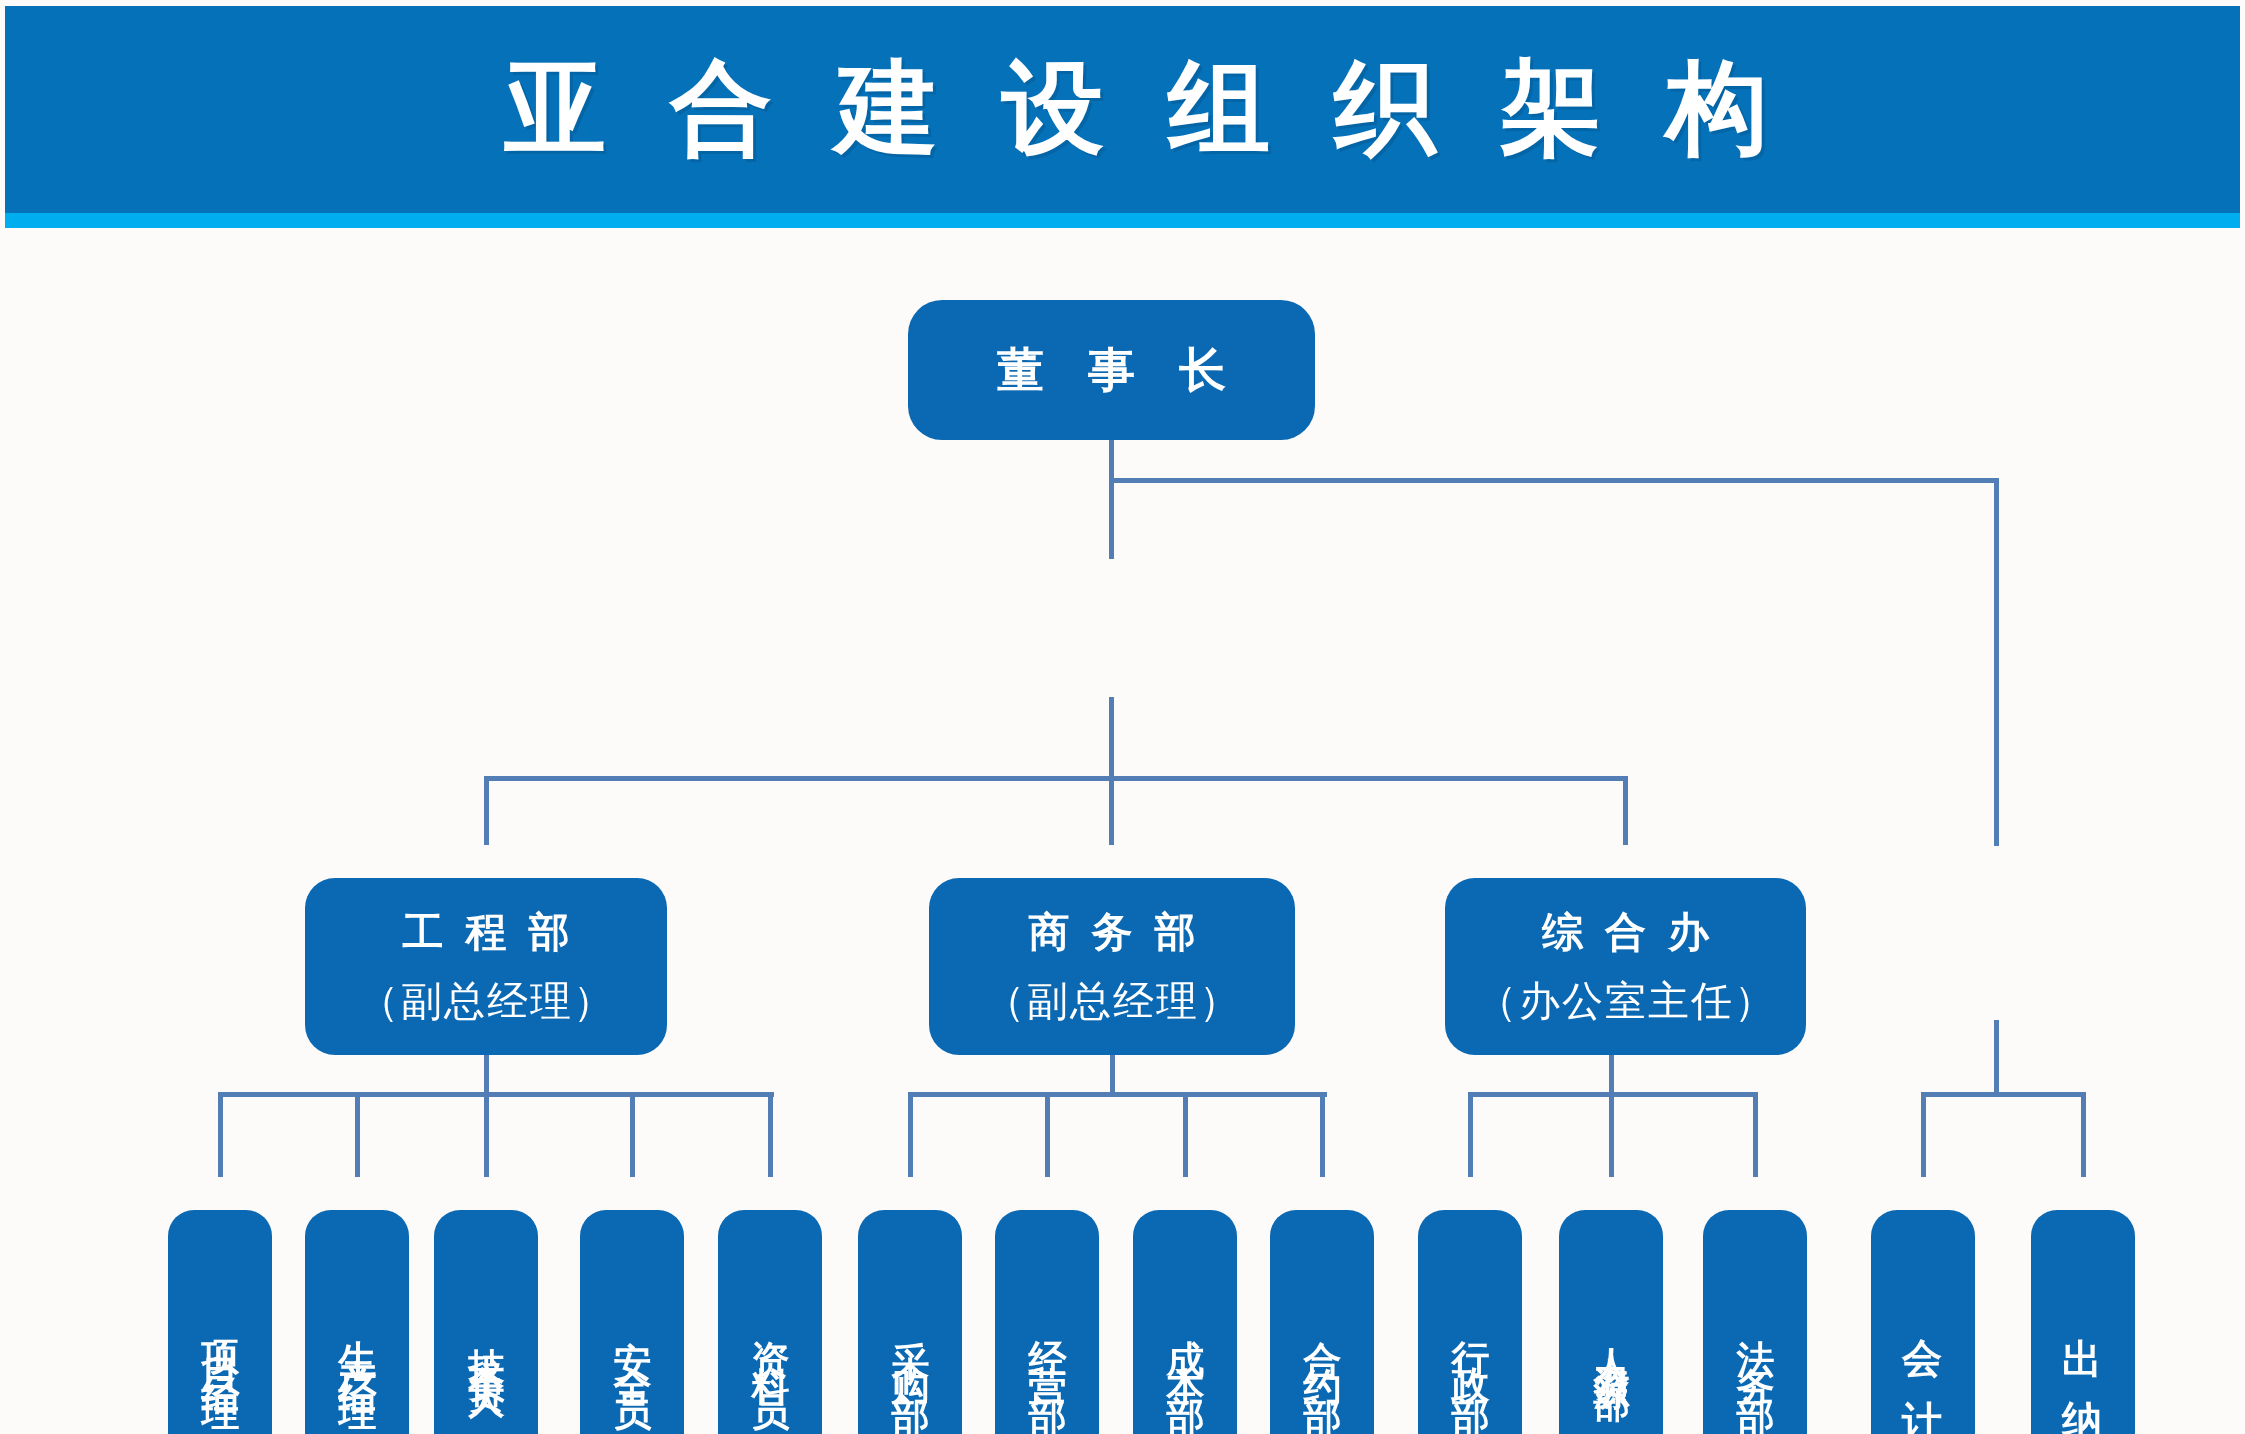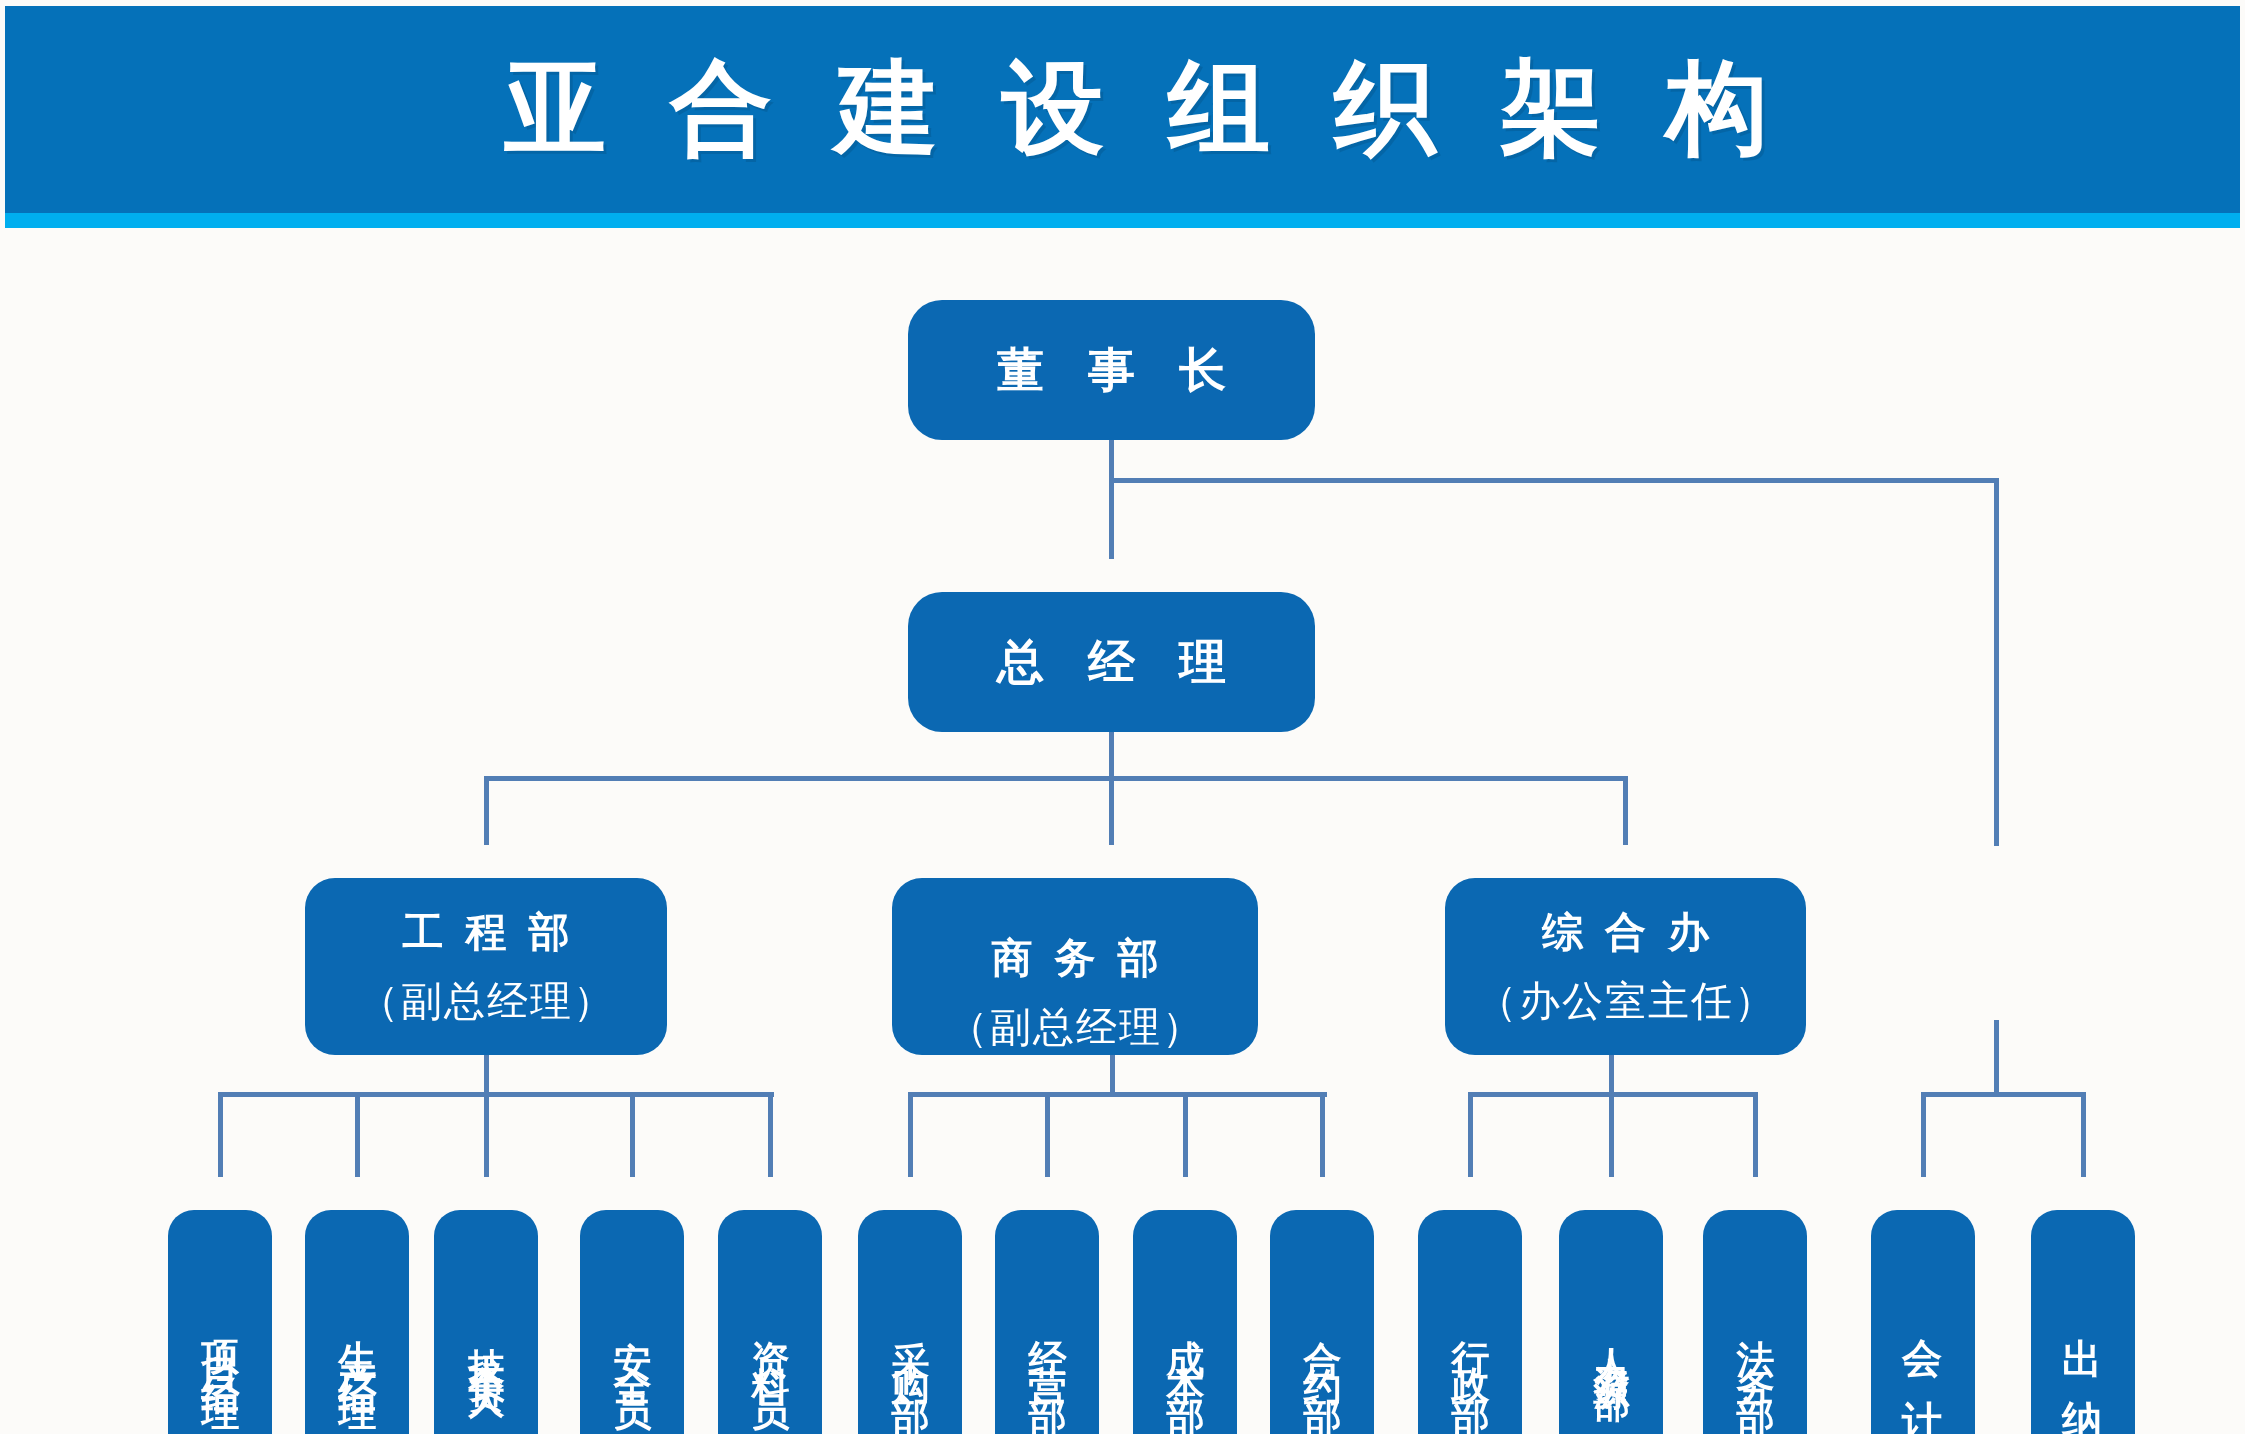--- a/index.html
+++ b/index.html
@@ -111,30 +111,27 @@
 
   <div class="ln v" style="left:1994px;top:1020px;height:77px;"></div>
   <div class="ln h" style="left:1921px;top:1092px;width:165px;"></div>
   <div class="ln v" style="left:1921px;top:1092px;height:85px;"></div>
   <div class="ln v" style="left:2081px;top:1092px;height:85px;"></div>
 
   <div class="node lvl1" style="left:908px;top:265px;width:407px;height:140px;">
     <span class="label">董事长</span>
   </div>
 
-  <div class="node lvl1" style="left:908px;top:557px;width:407px;height:140px;">
-    <span class="label">总经理</span>
-  </div>
 
   <div class="node dept" style="left:305px;top:843px;width:362px;height:177px;">
     <span class="dept-title">工程部</span>
     <span class="dept-sub">（副总经理）</span>
   </div>
 
-  <div class="node dept" style="left:892px;top:843px;width:366px;height:177px;justify-content:flex-end;">
+  <div class="node dept" style="left:929px;top:843px;width:366px;height:177px;">
     <span class="dept-title">商务部</span>
     <span class="dept-sub">（副总经理）</span>
   </div>
 
   <div class="node dept" style="left:1445px;top:843px;width:361px;height:177px;">
     <span class="dept-title">综合办</span>
     <span class="dept-sub">（办公室主任）</span>
   </div>
 
 

